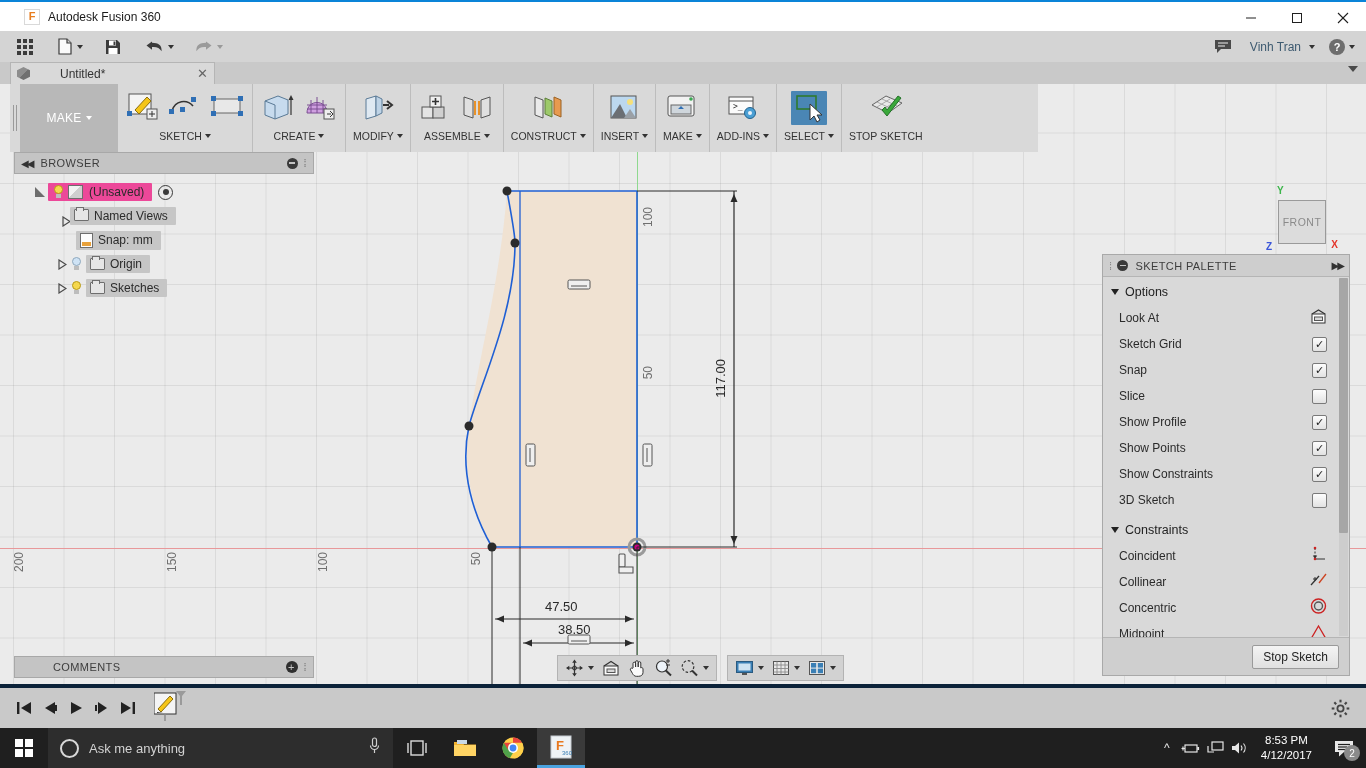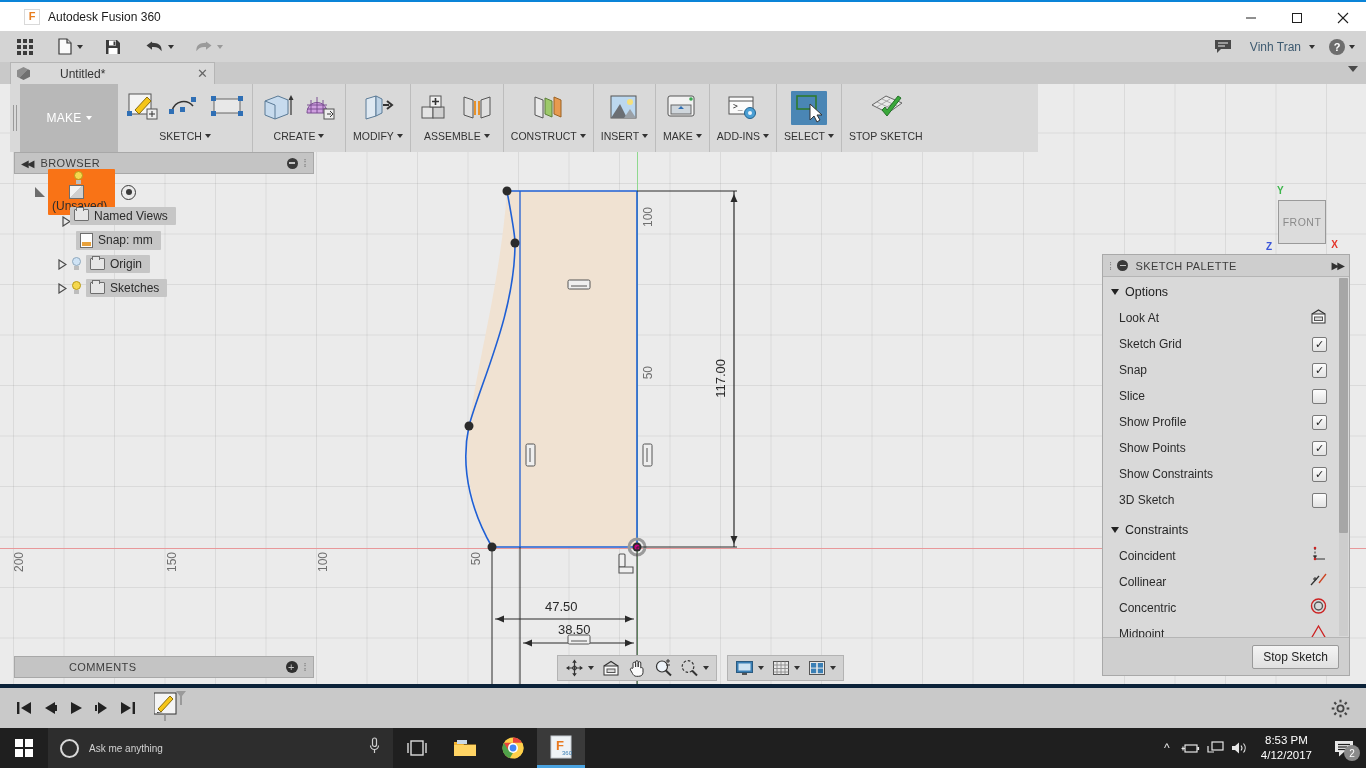--- a/index.html
+++ b/index.html
@@ -163,21 +163,21 @@
   .doc-ic::after {
     content: ''; position: absolute; left: 1px; bottom: 1px; right: 1px; height: 4px;
     background: #e8a13a;
   }
   .cube-ic {
     width: 15px; height: 14px; flex: none; margin-right: 6px;
     background: linear-gradient(135deg,#f2f2f2 0 46%, #cfcfcf 46% 100%);
     border: 1px solid #6e6e6e;
   }
   .tlabel { background: #c6c6c6; padding: 2px 8px 2px 4px; border-radius: 1px; }
-  .tlabel.sel { background: #f97316; flex-direction: column; }
+  .tlabel.sel { background: #ec4899; }
   .eye {
     width: 15px; height: 15px; border-radius: 50%; border: 1.5px solid #3a3a3a;
     margin-left: 6px; display: flex; align-items: center; justify-content: center; flex: none;
   }
   .eye i { width: 6px; height: 6px; border-radius: 50%; background: #3a3a3a; display: block; }
 
   
   .palette {
     position: absolute; left: 1102px; top: 254px; width: 248px;
     background: #d9d9d9; border: 1px solid #a9a9a9;
@@ -257,21 +257,21 @@
     width: 48px; height: 40px; display: flex; align-items: center; justify-content: center;
   }
   .startgrid { display: grid; grid-template-columns: repeat(2,8px); grid-template-rows: repeat(2,8px); gap: 2px; }
   .startgrid i { background: #fff; display: block; }
   .searchbox {
     width: 345px; height: 40px; background: #2d2d2d; display: flex; align-items: center; padding: 0 12px;
   }
   .cortana {
     width: 19px; height: 19px; border-radius: 50%; border: 2px solid #d8d8d8; margin-right: 10px; flex: none;
   }
-  .search-ph { font-size: 10px; color: #d2d2d2; flex: 1; }
+  .search-ph { font-size: 13px; color: #d2d2d2; flex: 1; }
   .tb-icon { width: 48px; height: 40px; display: flex; align-items: center; justify-content: center; }
   .tb-icon.active { background: #3a3a3a; border-bottom: 3px solid #4aa3e0; }
   .tray { position: absolute; right: 0; top: 0; height: 40px; display: flex; align-items: center; }
   .tray-ic { width: 24px; height: 40px; display: flex; align-items: center; justify-content: center; color: #e6e6e6; font-size: 12px; }
   .clock {
     color: #fff; font-size: 11.5px; line-height: 15px; text-align: center; padding: 0 10px;
   }
   .notif { width: 44px; height: 40px; display: flex; align-items: center; justify-content: center; position: relative; }
   .badge {
     position: absolute; right: 6px; bottom: 7px; width: 16px; height: 16px; border-radius: 50%;
@@ -883,21 +883,21 @@
         </span>
       </div>
     </div>
 
     <div class="pal-foot">
       <button class="stop-btn">Stop Sketch</button>
     </div>
   </div>
 
   <div class="comments">
-    <span style="margin-left:48px">COMMENTS</span>
+    <span style="margin-left:32px">COMMENTS</span>
     <span style="flex:1"></span>
     <span class="dot-plus">+</span>
     <span class="vgrip" style="margin-left:6px;color:#7a7a7a;font-size:11px">⁞</span>
   </div>
 
   <div class="navbar">
     <div class="navgrp">
       <span class="navitem">
         <svg width="19" height="18" viewBox="0 0 19 18">
           <path d="M9.5 2 v14 M2.5 9 h14" stroke="#333" stroke-width="1.2"></path>

